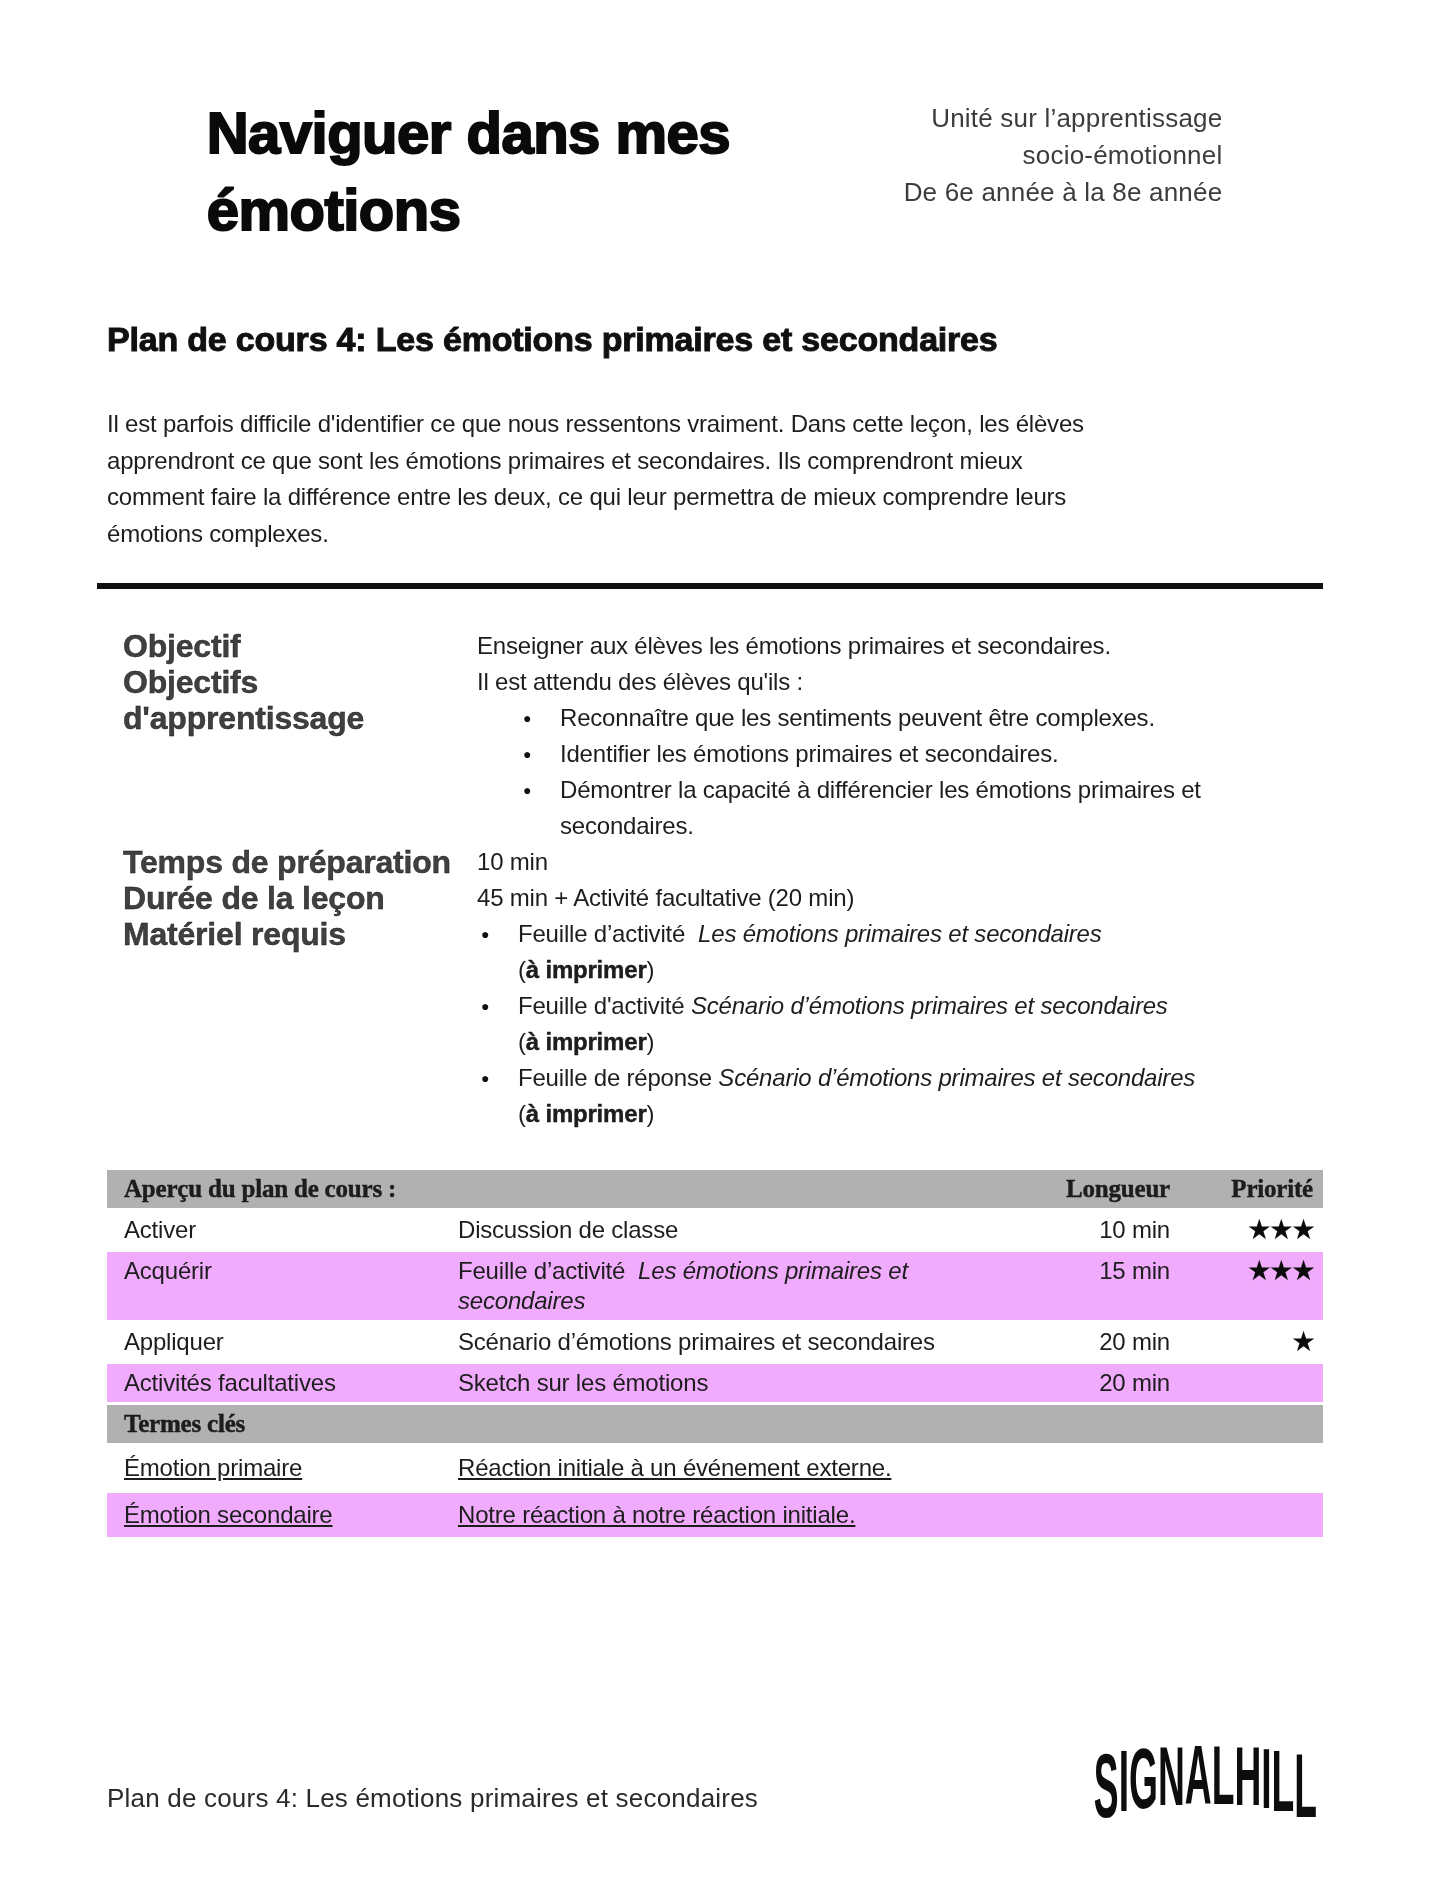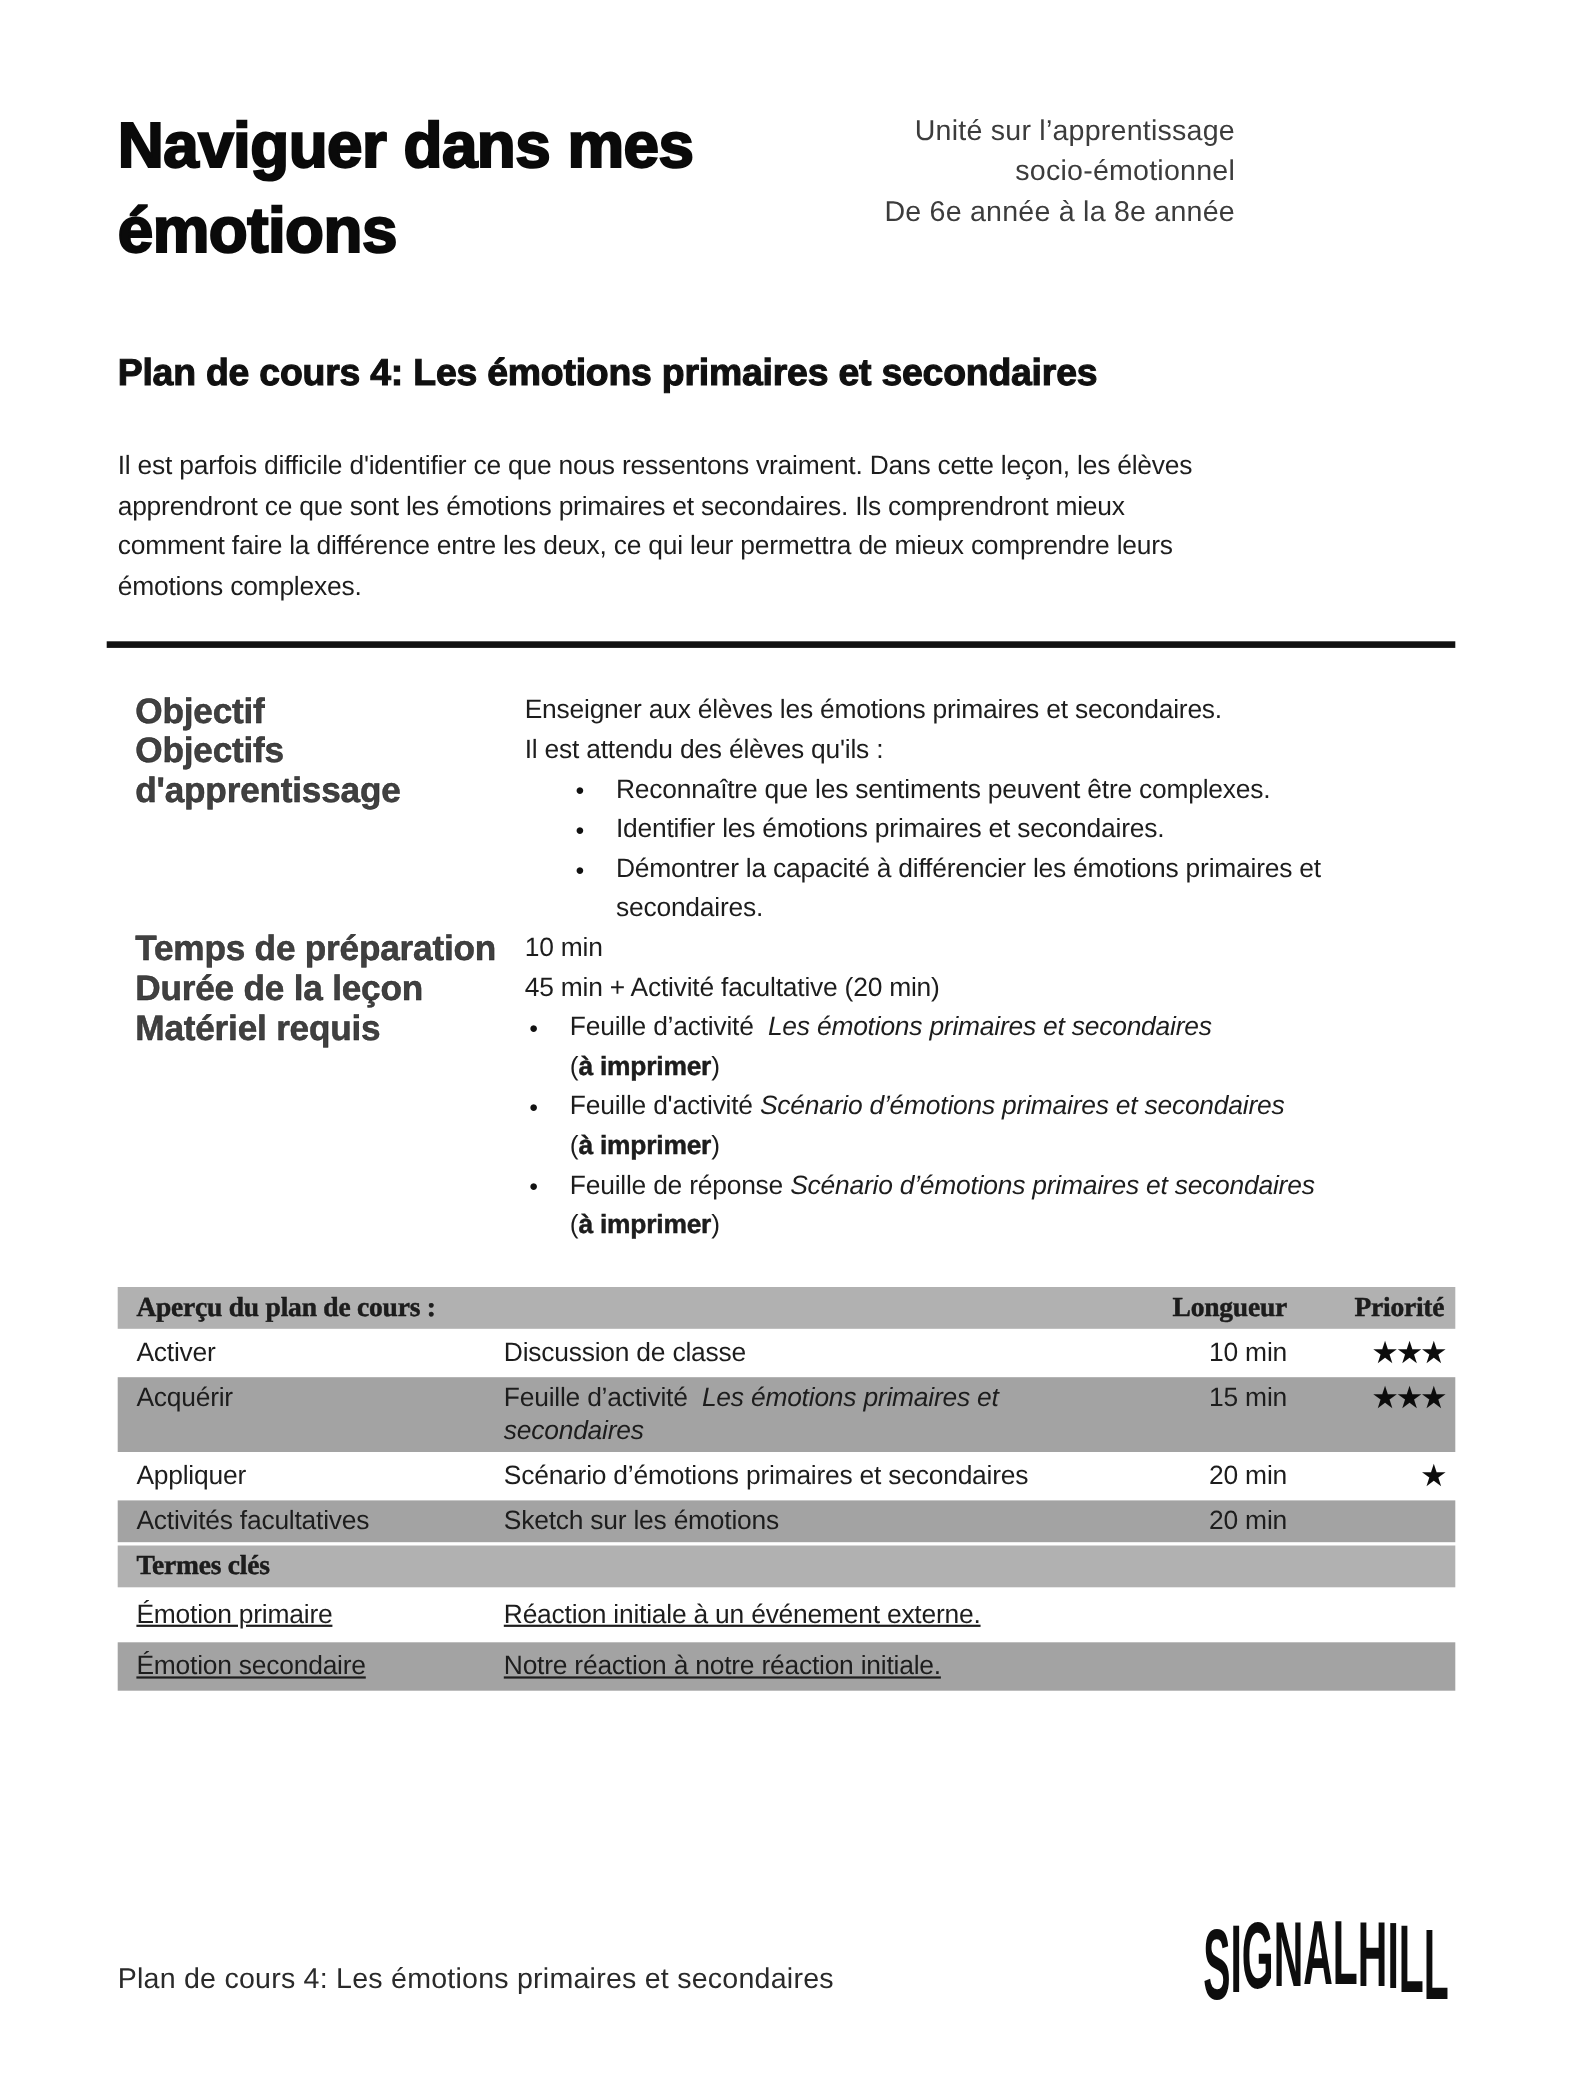--- a/index.html
+++ b/index.html
@@ -9,21 +9,21 @@
     width: 1445px;
     height: 1887px;
     background: #ffffff;
     font-family: "Liberation Sans", sans-serif;
     color: #1d1d1d;
     overflow: hidden;
   }
   .content { padding: 0 123px 0 107px; }
 
   
-  .top { display: flex; justify-content: flex-start; align-items: flex-start; gap: 37px; }
+  .top { display: flex; justify-content: center; align-items: flex-start; gap: 37px; }
   .doc-title {
     margin: 0;
     padding-top: 95px;
     max-width: 660px;
     font-size: 58px;
     line-height: 1.32;
     font-weight: bold;
     letter-spacing: -0.5px;
     color: #0a0a0a;
     -webkit-text-stroke: 2px #0a0a0a;
@@ -83,21 +83,21 @@
   
   .otable { margin-top: 38px; width: 1216px; font-size: 24px; letter-spacing: -0.2px; }
   .trow {
     display: grid;
     grid-template-columns: 351px 582px 130px 153px;
     line-height: 30px;
     padding: 4px 0;
     margin-bottom: 3px;
   }
   .bg-head { background: #b1b1b1; }
-  .bg-alt  { background: #a3a3a3; }
+  .bg-alt  { background: #f0abfc; }
   .bg-white{ background: #ffffff; }
   .thead-text { font-weight: bold; font-size: 25px; font-family: Liberation Serif, serif; -webkit-text-stroke: 0.4px #141414; }
   .c1 { padding-left: 17px; }
   .c3 { text-align: right; }
   .c4 { text-align: right; padding-right: 10px; }
   .span2 { grid-column: 1 / 3; padding-left: 17px; }
   .span-all { grid-column: 1 / 5; padding-left: 17px; }
   .def { grid-column: 2 / 5; }
   .stars { font-size: 28px; letter-spacing: -3px; line-height: 30px; color: #0c0c0c; }
   .trow.terms { padding: 7px 0; text-decoration: underline; }

